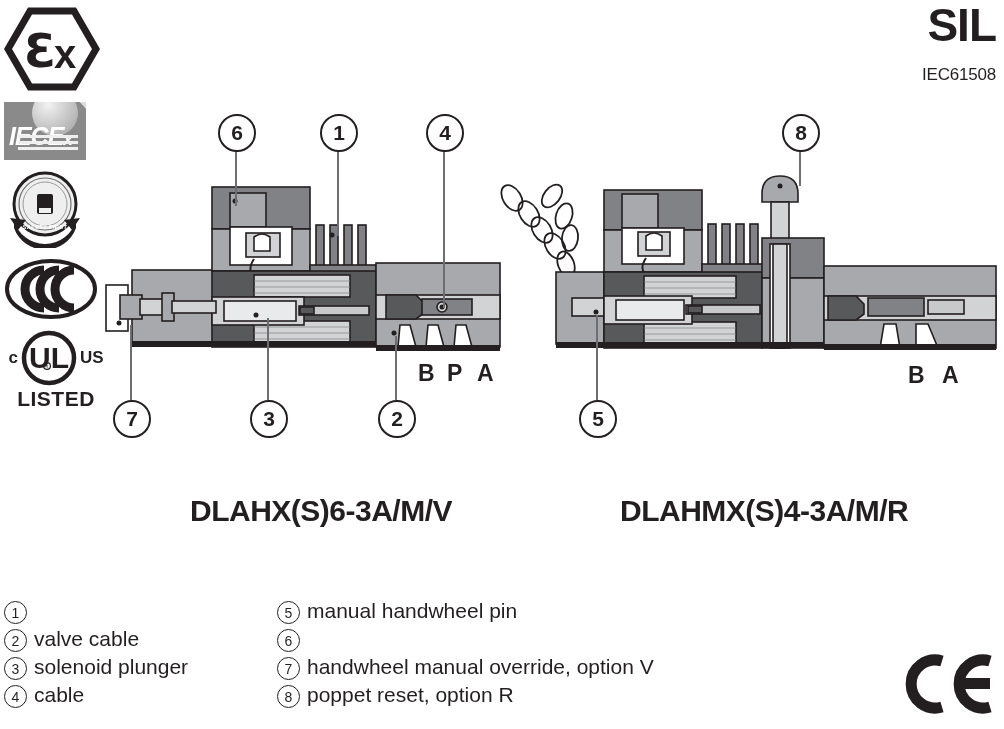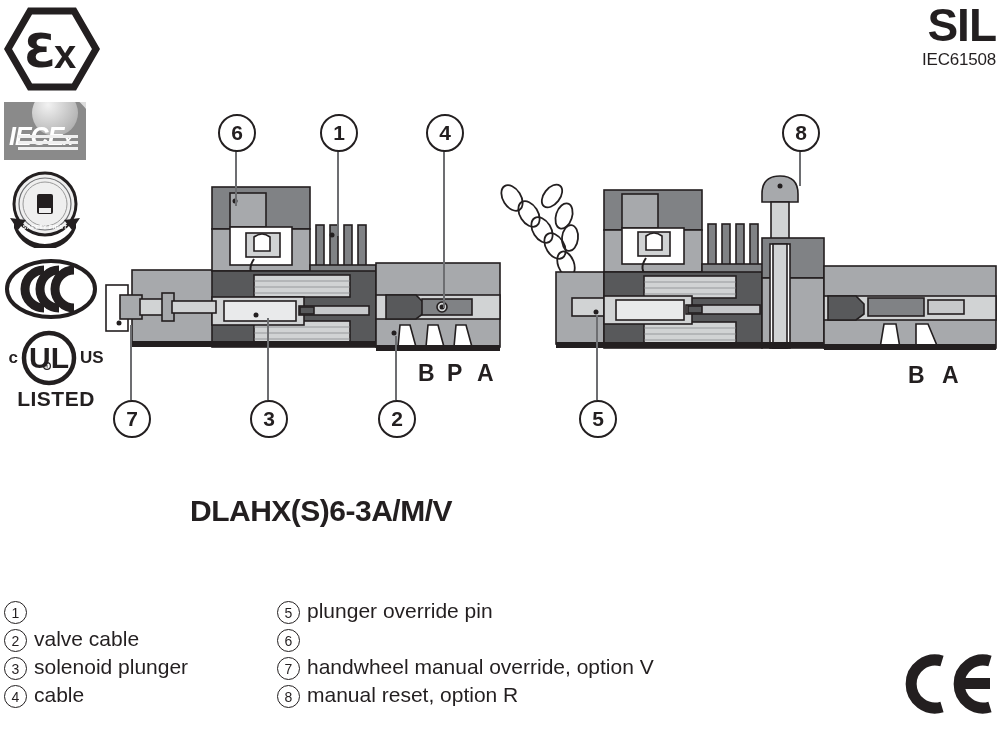--- a/index.html
+++ b/index.html
@@ -42,21 +42,21 @@
 
   
   .ul-wrap{width:104px;}
   .ul-row{display:flex;align-items:center;justify-content:center;gap:3px;}
   .ul-c,.ul-us{font-weight:bold;font-size:17px;}
   .ul-listed{text-align:center;font-weight:bold;font-size:21px;letter-spacing:.5px;margin-top:1px;}
 
   
   #sil{right:8px;top:4px;text-align:right;}
   #sil .sil-main{font-size:46px;font-weight:bold;letter-spacing:-1px;line-height:.95;}
-  #sil .sil-sub{font-size:17px;letter-spacing:-.2px;margin-top:2px;}
+  #sil .sil-sub{font-size:17px;letter-spacing:-.2px;margin-top:17px;}
 
   
   #ce{right:10px;bottom:10px;}
 
   
   .callout{width:34px;height:34px;border:2px solid #231f20;border-radius:50%;
            display:flex;align-items:center;justify-content:center;
            font-size:21px;font-weight:bold;background:#fff;color:#231f20;}
   .leader{background:#6d6e71;width:1.6px;}
 
@@ -322,28 +322,29 @@
 
   <div class="abs port" style="left:908px;top:362px;">B</div>
   <div class="abs port" style="left:942px;top:362px;">A</div>
 
   <div class="abs leader" style="left:799px;top:148px;height:38px;"></div>
   <div class="abs callout" style="left:782px;top:114px;">8</div>
 
   <div class="abs leader" style="left:596px;top:315px;height:85px;"></div>
   <div class="abs callout" style="left:579px;top:400px;">5</div>
 
+  <div class="abs model" style="left:620px;top:494px;">DLAHMX(S)4-3A/M/R</div>
 
   <div class="abs" id="legend">
     <div class="leg-item">
       <span class="leg-num">1</span>
     </div>
     <div class="leg-item">
       <span class="leg-num">5</span>
-      <span class="leg-txt">plunger override pin</span>
+      <span class="leg-txt">manual handwheel pin</span>
     </div>
 
     <div class="leg-item">
       <span class="leg-num">2</span>
       <span class="leg-txt"> valve cable</span>
     </div>
     <div class="leg-item">
       <span class="leg-num">6</span>
     </div>
 
@@ -355,21 +356,21 @@
       <span class="leg-num">7</span>
       <span class="leg-txt">handwheel manual override, option V</span>
     </div>
 
     <div class="leg-item">
       <span class="leg-num">4</span>
       <span class="leg-txt">cable</span>
     </div>
     <div class="leg-item">
       <span class="leg-num">8</span>
-      <span class="leg-txt">manual reset, option R</span>
+      <span class="leg-txt">poppet reset, option R</span>
     </div>
   </div>
 
   <div class="abs" id="ce">
     <svg width="92" height="62" viewBox="0 0 92 62">
       <path d="M40 8 A24 24 0 1 0 40 54" fill="none" stroke="#231f20" stroke-width="11"></path>
       <path d="M88 8 A24 24 0 1 0 88 54" fill="none" stroke="#231f20" stroke-width="11"></path>
       <rect x="62" y="25" width="26" height="11" fill="#231f20"></rect>
     </svg>
   </div>

